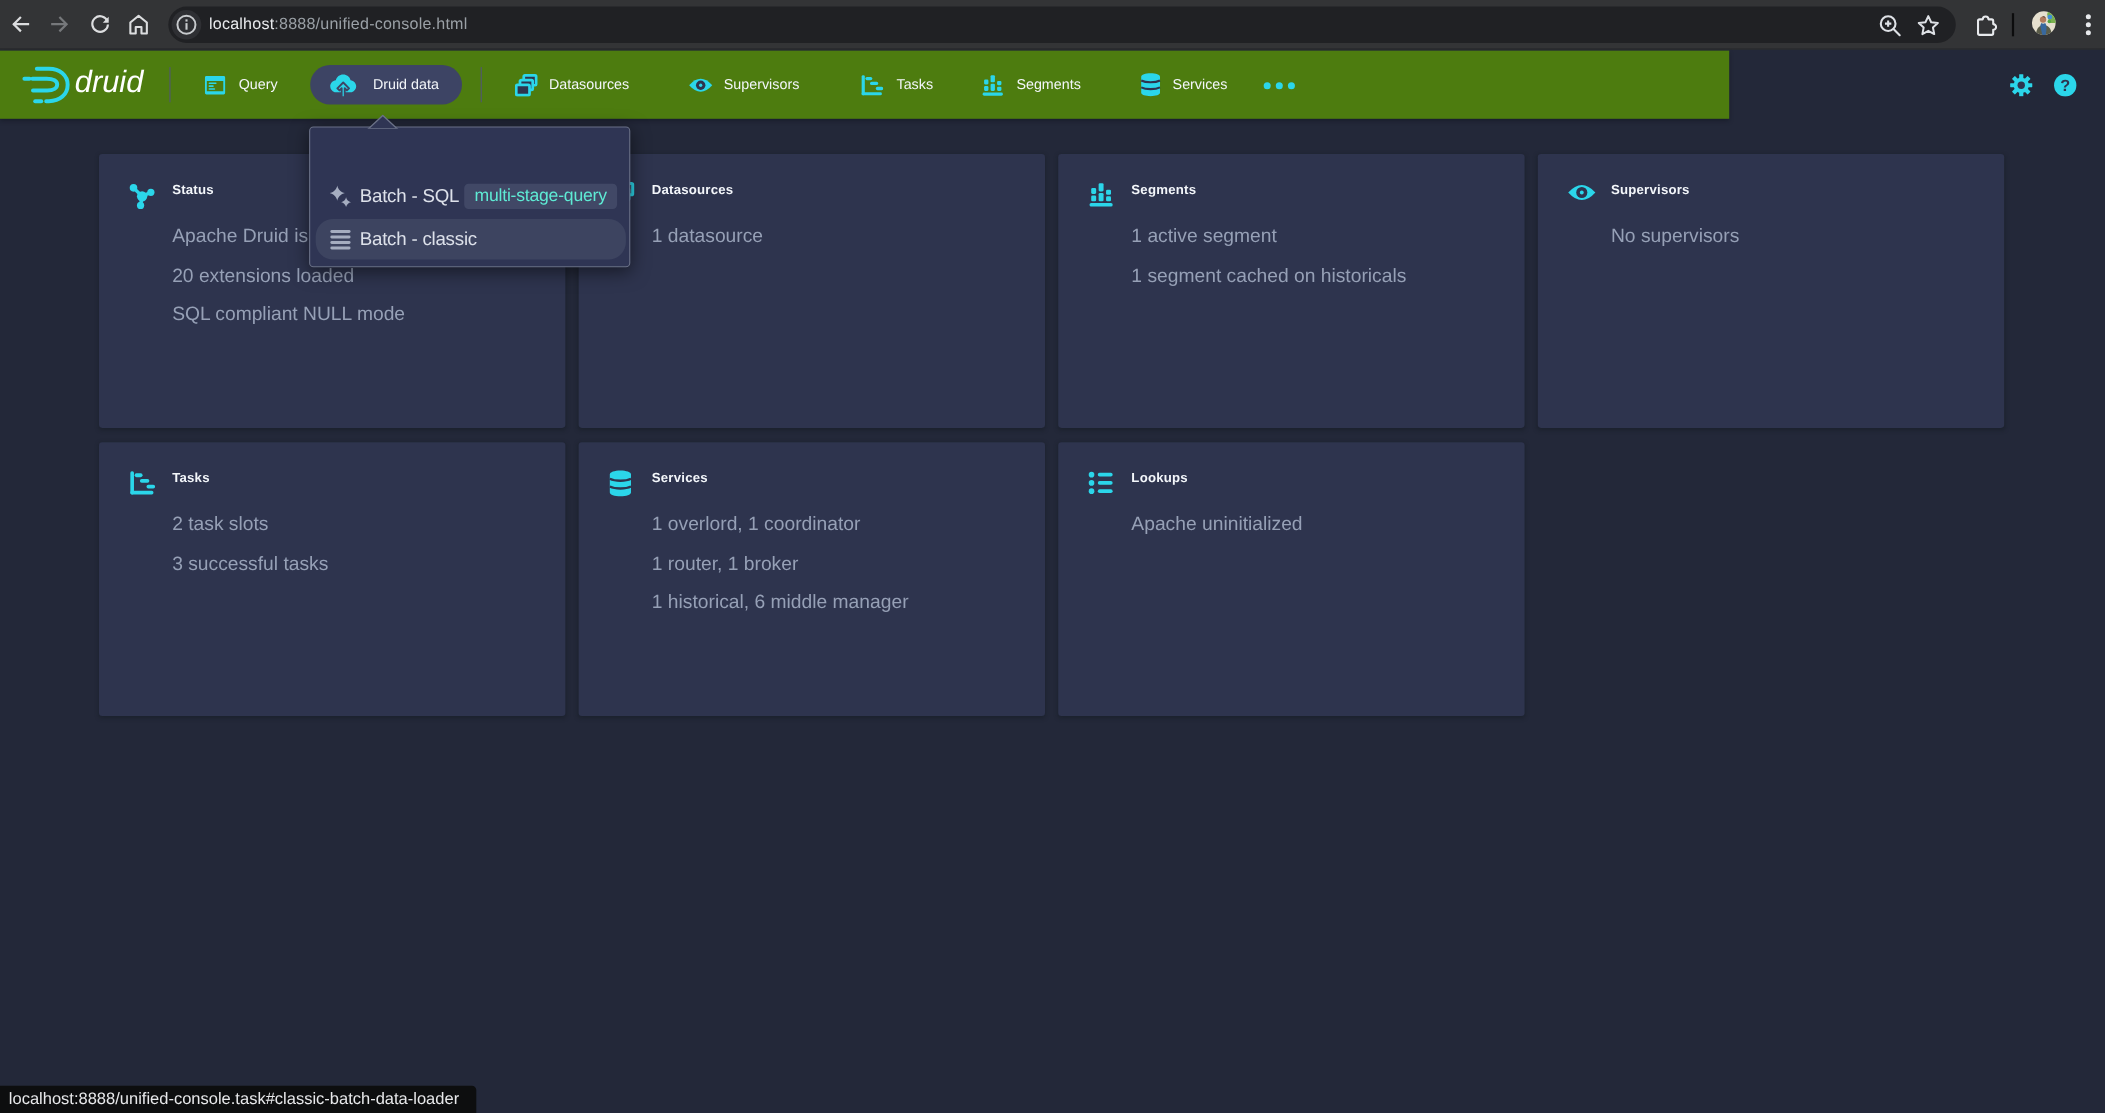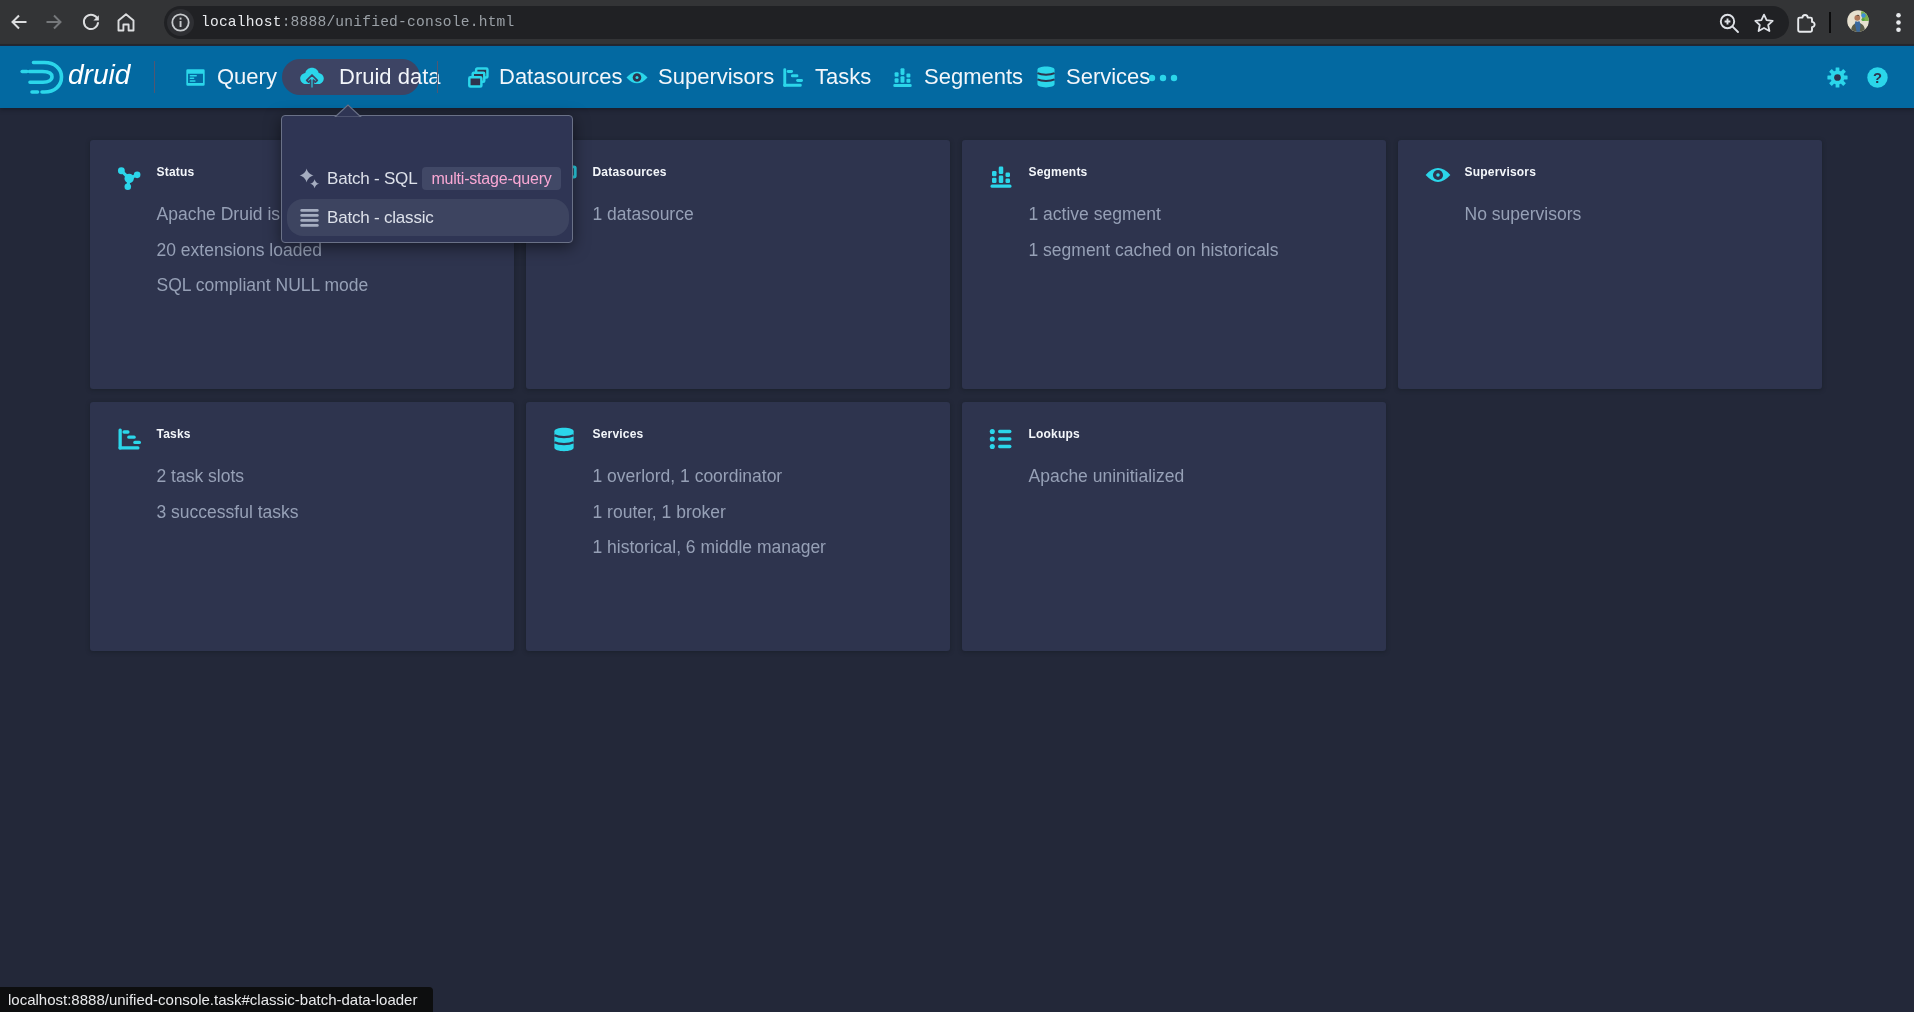--- a/index.html
+++ b/index.html
@@ -3,31 +3,31 @@
 <meta charset="utf-8">
 <style>
   * { margin:0; padding:0; box-sizing:border-box; }
   html,body { width:1914px; height:1012px; overflow:hidden; background:#232839;
     font-family:"Liberation Sans", sans-serif; }
   .abs { position:absolute; }
 
   
   #toolbar { position:absolute; left:0; top:0; width:1914px; height:45px;
     background:#333436; border-bottom:1px solid #26282b; }
-  #omnibox { position:absolute; left:164px; top:6px; width:1625px; height:33px;
-    border-radius:17px; background:#202124;font-family:Liberation Mono, monospace; }
+  #omnibox { position:absolute; left:153px; top:6px; width:1625px; height:33px;
+    border-radius:17px; background:#202124; }
   .urltext { position:absolute; left:37px; top:0; height:33px; line-height:33px;
     font-size:14.6px; color:#9aa0a6; letter-spacing:0.2px; }
   .urltext b { color:#e8eaed; font-weight:400; }
 
   
-  #navbar { position:absolute; left:0; top:46px; width:1914px; height:62px;
-    background:#0369a1; box-shadow:0 2px 4px rgba(12,16,26,.4); }
+  #navbar { position:absolute; left:0; top:46px; width:1572px; height:62px;
+    background:#4d7c0f; box-shadow:0 2px 4px rgba(12,16,26,.4); }
   .navsep { position:absolute; top:15px; width:1px; height:32px; background:#515772; }
-  .navlabel { position:absolute; top:0; height:62px; line-height:62px; font-size:22px;
+  .navlabel { position:absolute; top:0; height:62px; line-height:62px; font-size:13px;
     color:#f3f6fa; }
   #loaddata { position:absolute; left:282px; top:13px; width:138px; height:36px;
     border-radius:18px; background:#3d4464; }
 
   
   .card { position:absolute; width:424px; height:249px; background:#2e344e;
     border-radius:3px; box-shadow:0 1px 4px rgba(16,22,26,.4); }
   .card .cicon { position:absolute; left:27px; top:25px; }
   .card h2 { position:absolute; left:67px; top:25px; font-size:12px; font-weight:700;
     color:#f3f6fa; letter-spacing:.2px; }
@@ -35,21 +35,21 @@
 
   
   #popover { position:absolute; left:281px; top:115px; width:292px; height:128px;
     background:#2f3554; border:1px solid #6a7187; border-radius:4px;
     box-shadow:0 4px 16px rgba(0,0,0,.5); }
   .mitem { position:absolute; left:5px; width:282px; height:37px; border-radius:7px;
     color:#dde1ea; font-size:17px; letter-spacing:-0.2px; line-height:37px; }
   .mitem .micon { position:absolute; left:12px; top:8px; }
   .mitem .mtext { position:absolute; left:40px; }
   .tag { position:absolute; left:135px; top:7px; width:139px; height:23px;
-    background:#414866; border-radius:4px; color:#f9a8d4; font-size:16px;
+    background:#414866; border-radius:4px; color:#5eead4; font-size:16px;
     text-align:center; line-height:23px; }
 
   #statusbar { position:absolute; left:0; top:987px; height:25px; width:433px;
     background:#0d0e0f; border-top-right-radius:4px; color:#e8e9eb; font-size:15px;
     line-height:25px; padding-left:8px; white-space:nowrap; }
 </style>
 </head>
 <body>
 
 <div id="toolbar">

